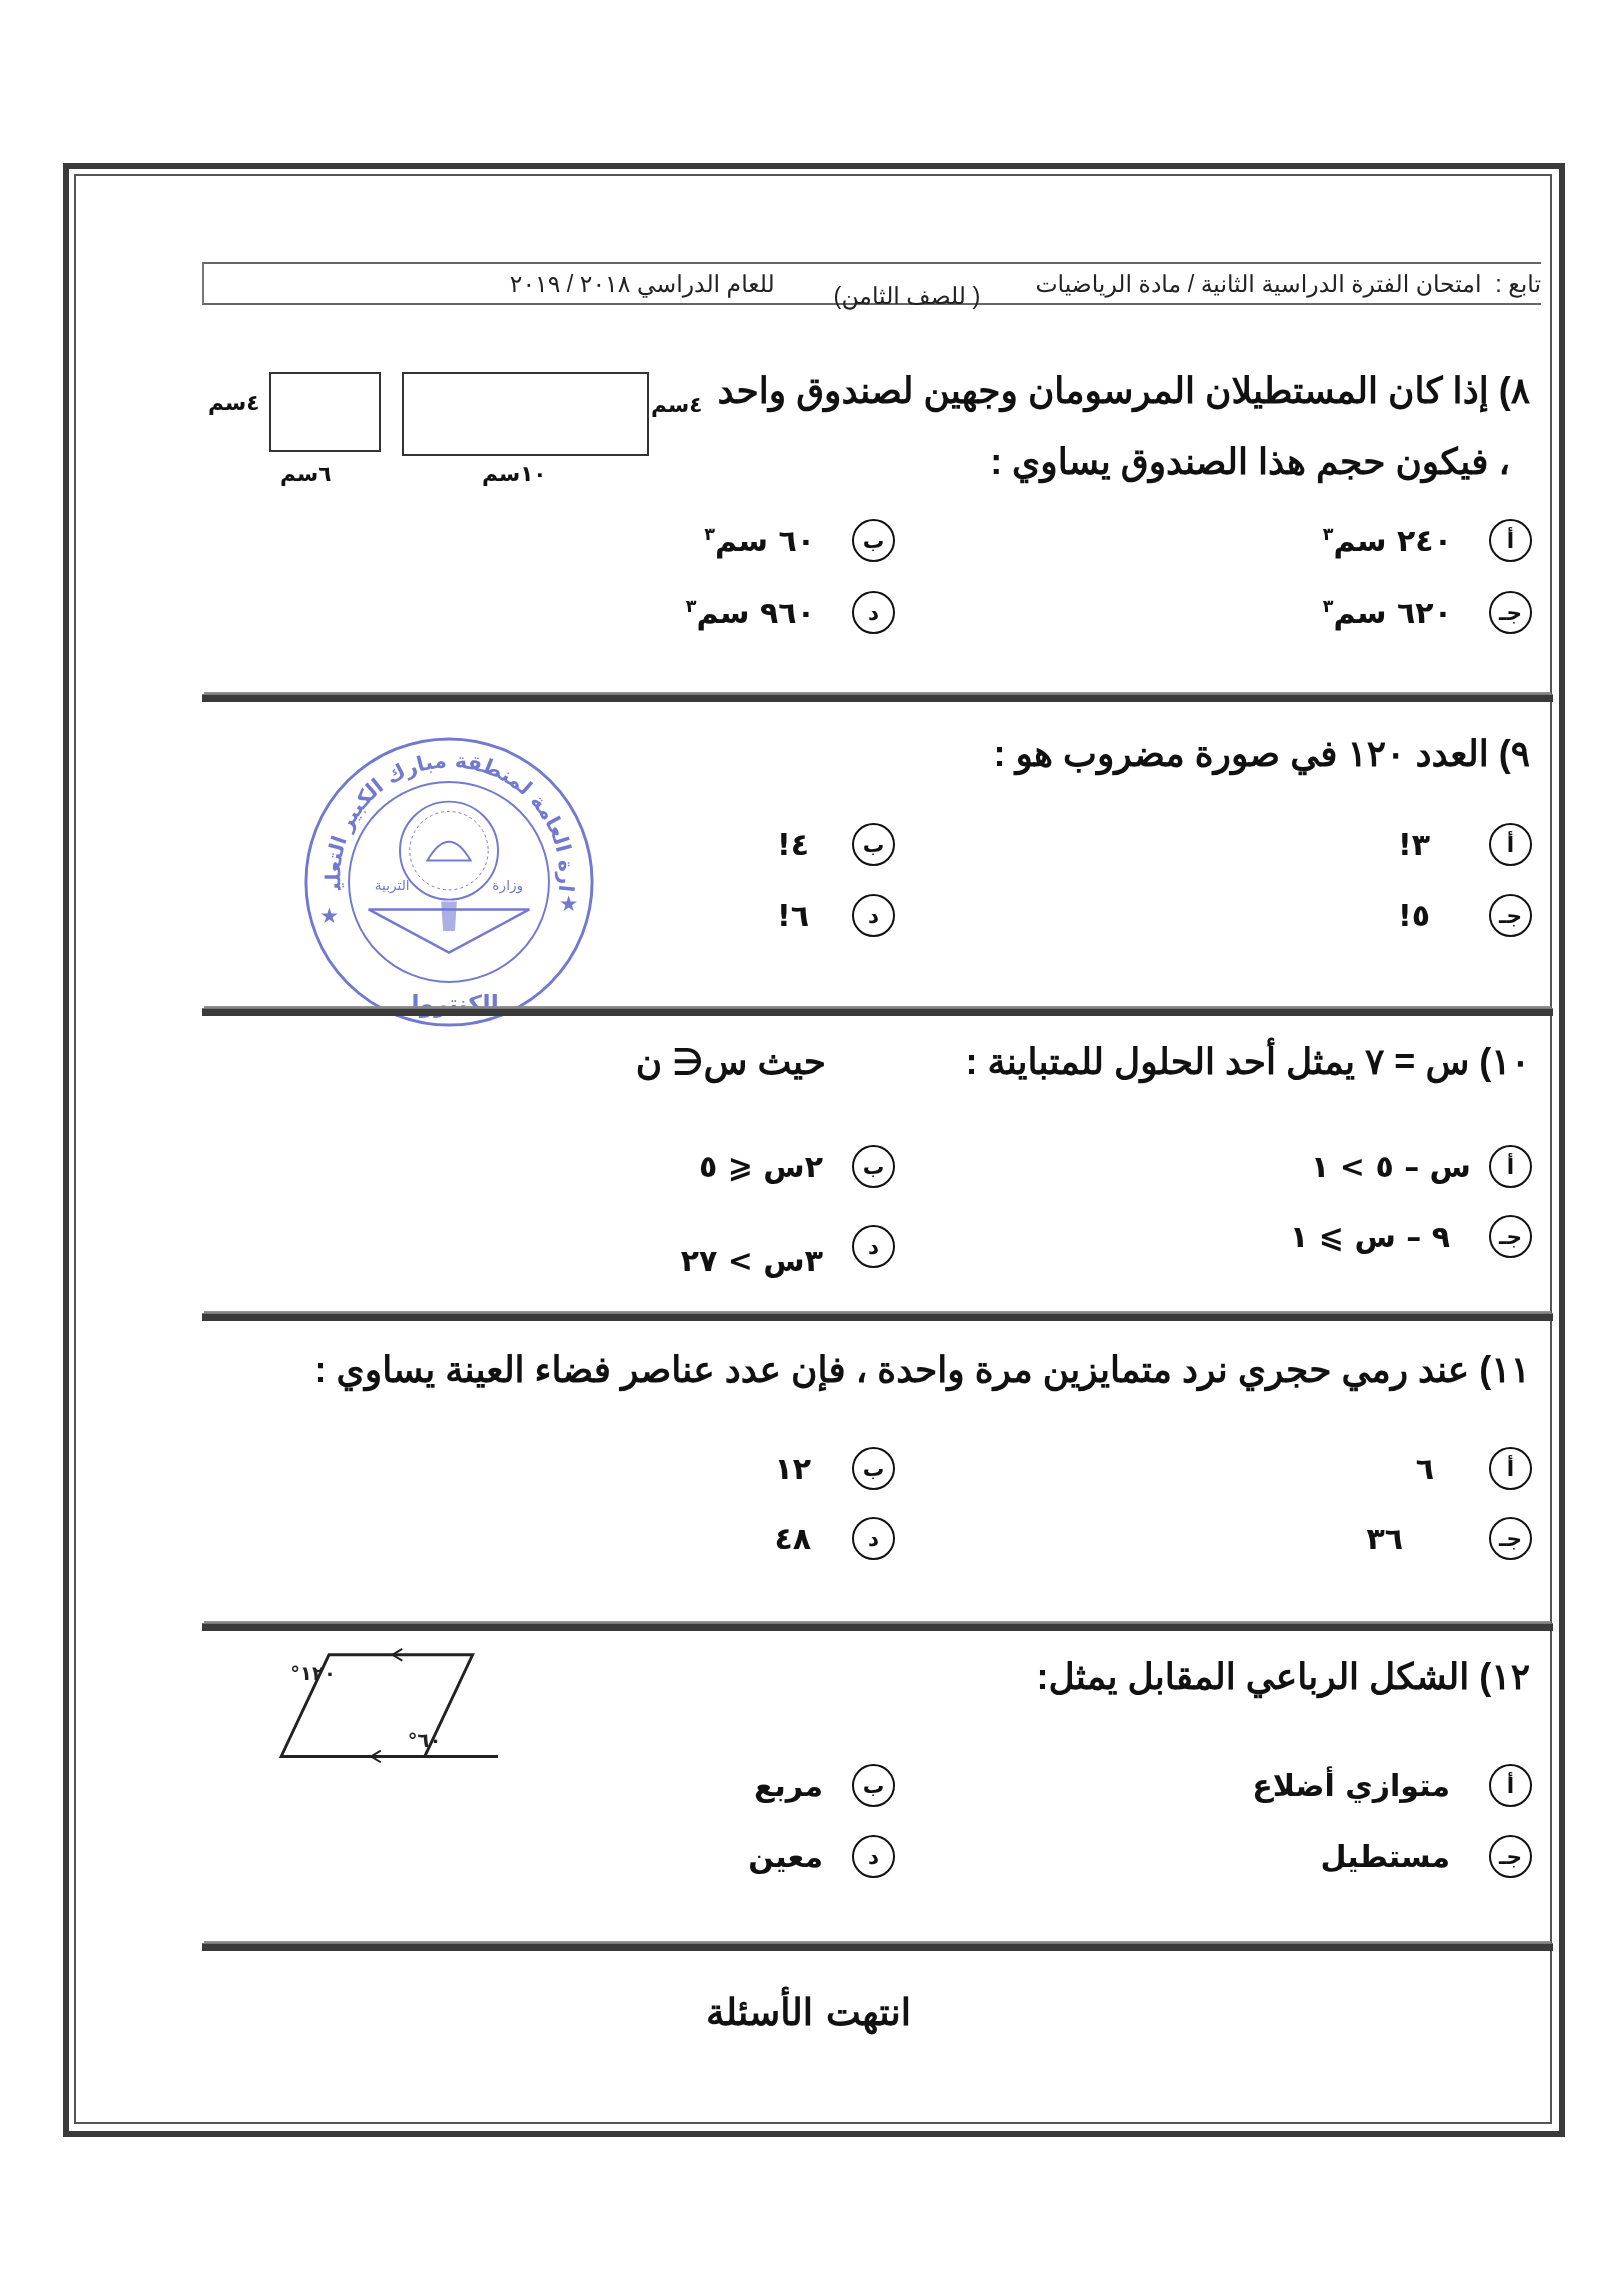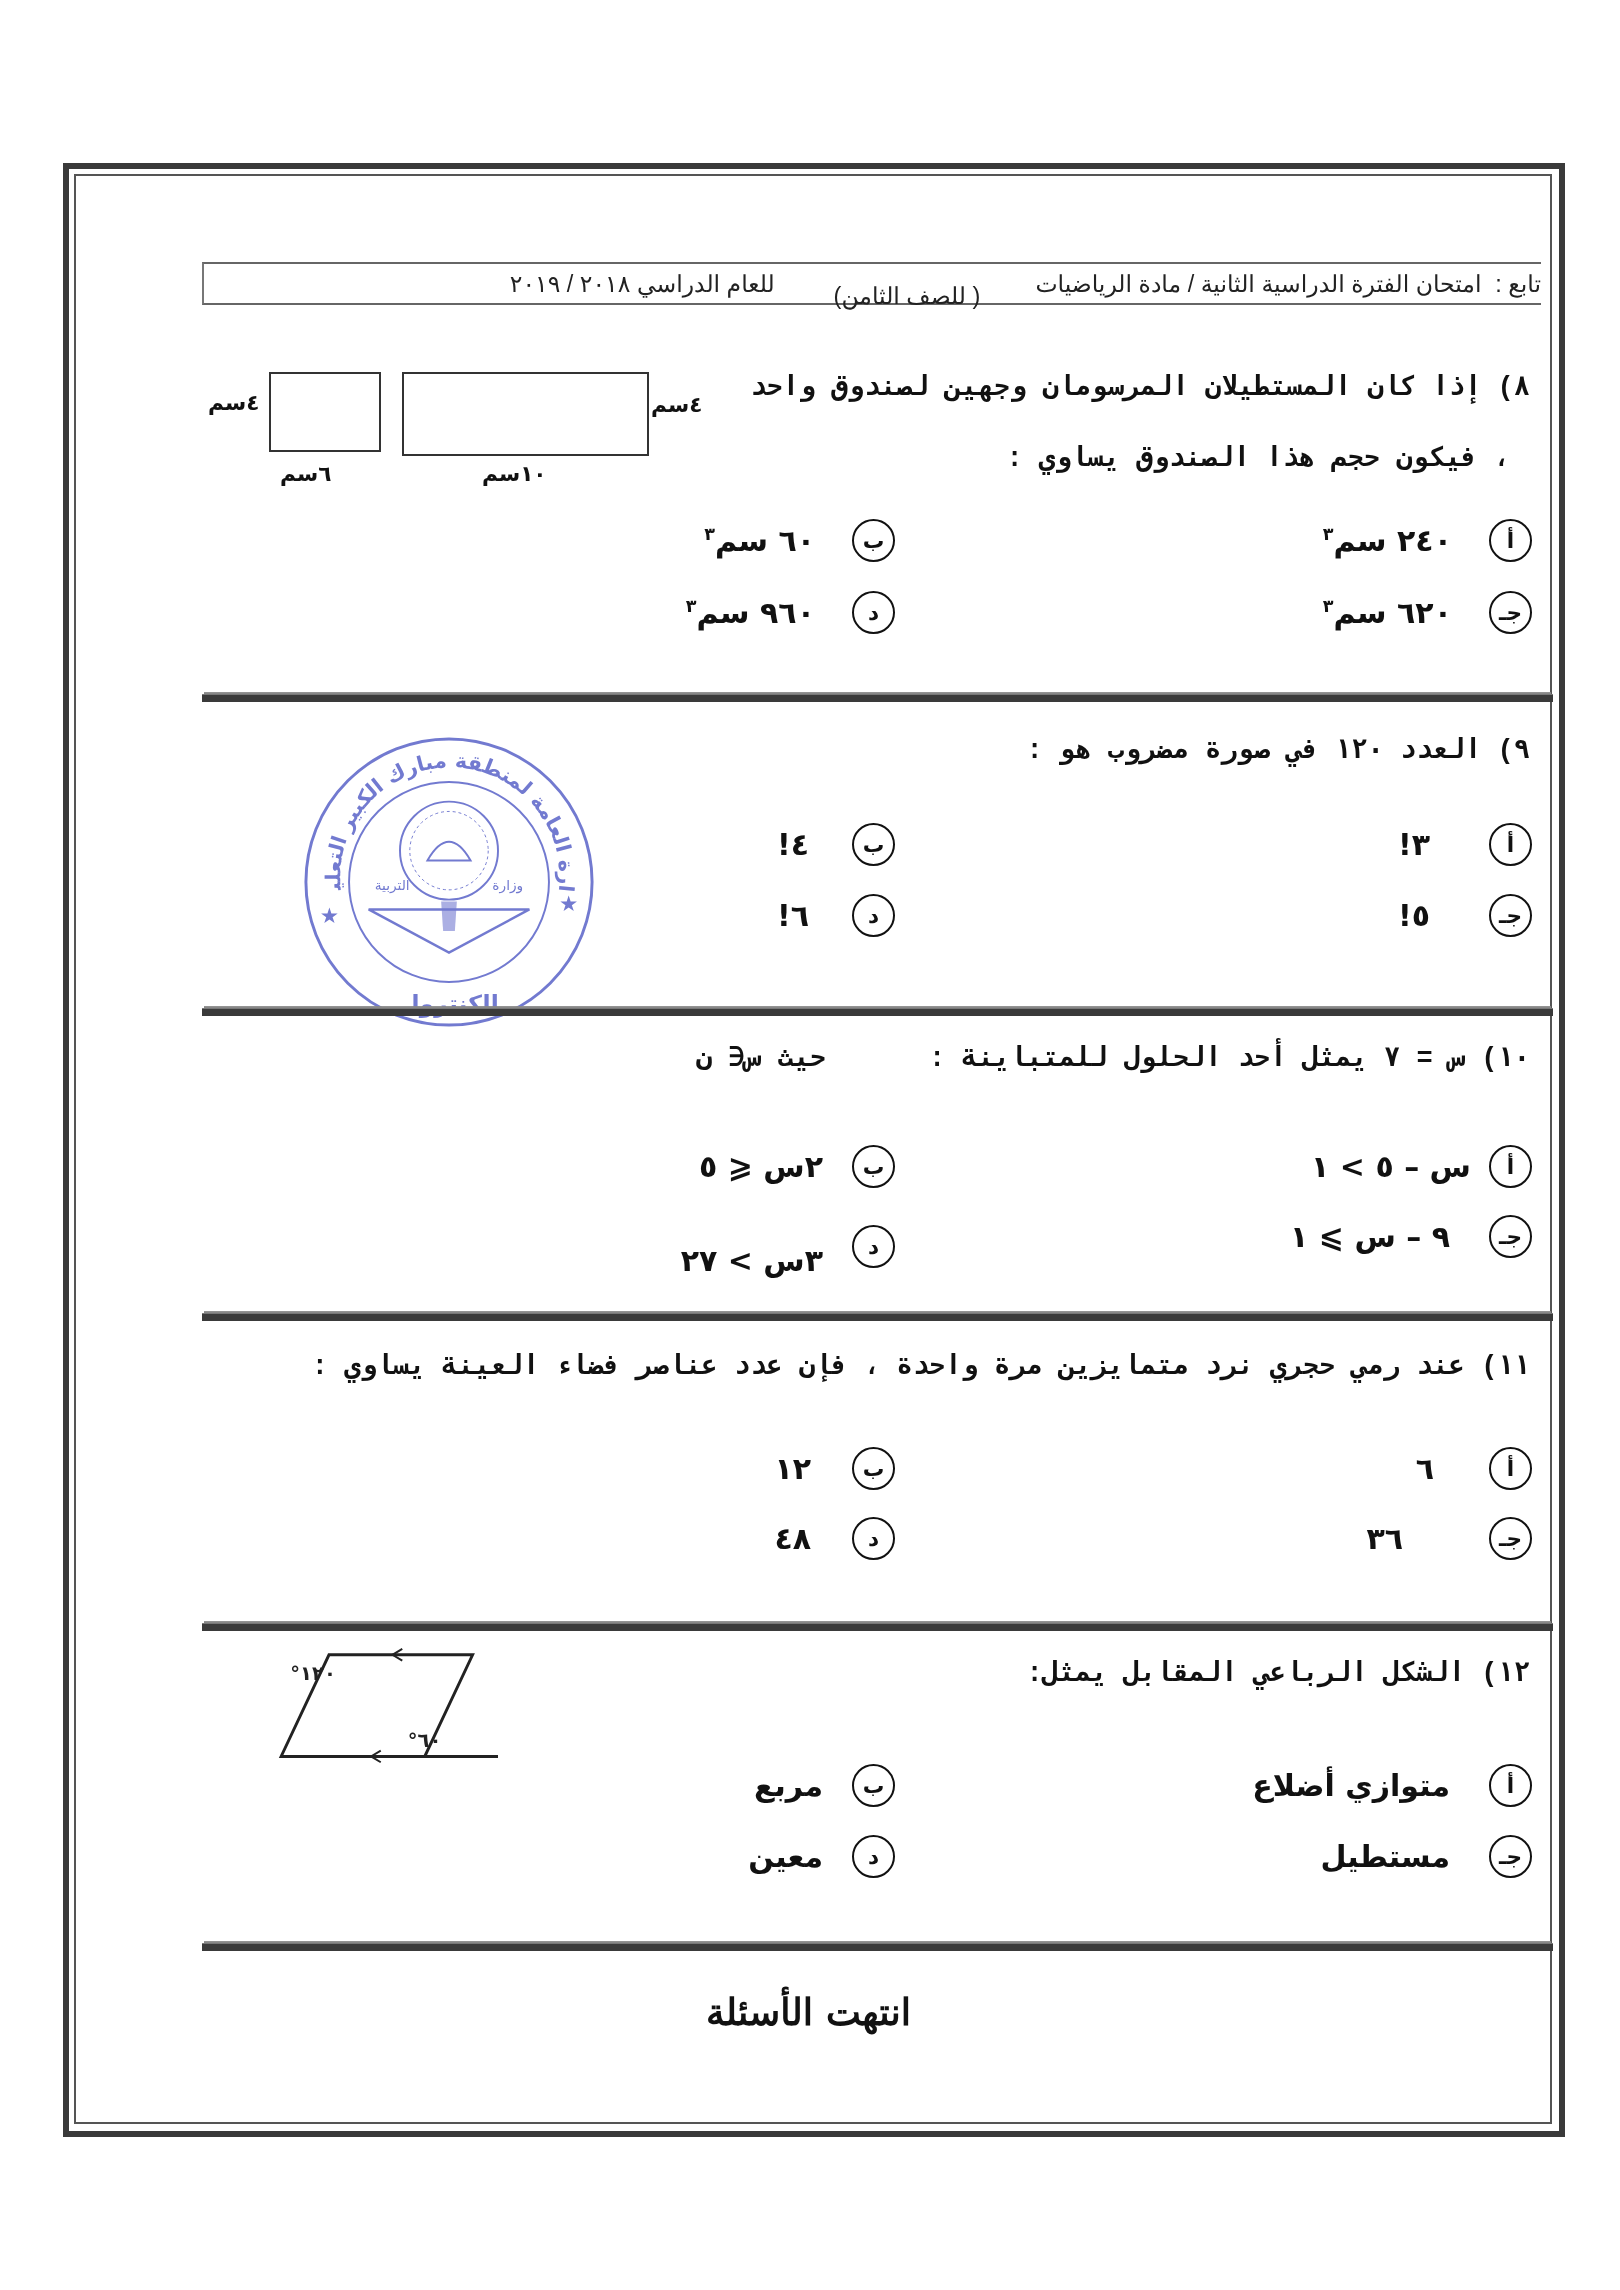--- a/index.html
+++ b/index.html
@@ -14,22 +14,22 @@
 
   
   .header { position: absolute; left: 202px; top: 262px; width: 1339px; height: 43px;
             border-top: 2px solid #666; border-bottom: 2px solid #666; border-left: 2px solid #777;
             box-sizing: border-box; display: flex; align-items: center; direction: rtl;
             font-family: "Liberation Sans", sans-serif; font-size: 23.5px; color: #222; }
   .header .h-subject { margin-right: 13.7px; }
   .header .h-grade { margin-right: 55px; margin-top: 24px; }
   .header .h-year { margin-right: 59px; }
 
-  .q-title { position: absolute; right: 90px; font-family: Liberation Mono, monospace;
-             font-weight: bold; font-size: 27px; white-space: nowrap; direction: rtl; color: #111; }
+  .q-title { position: absolute; right: 90px; font-family: Liberation Sans, sans-serif;
+             font-weight: bold; font-size: 36px; white-space: nowrap; direction: rtl; color: #111; }
 
   .sep { position: absolute; left: 202px; width: 1351px; height: 6.9px;
          background: #3a3a3a; border-top: 1px solid #777; box-shadow: 0 -3.9px 0 -2px #888; }
 
   .opt { position: absolute; display: flex; align-items: center; direction: rtl; }
   .badge { width: 43px; height: 43px; border: 2.5px solid #111; border-radius: 50%;
            display: flex; align-items: center; justify-content: center;
            font-family: "DejaVu Sans", sans-serif; font-weight: bold; font-size: 21.6px;
            box-sizing: border-box; flex: 0 0 auto; }
   .opt-text { margin-right: 37px; font-family: "DejaVu Sans", sans-serif; font-weight: bold;

